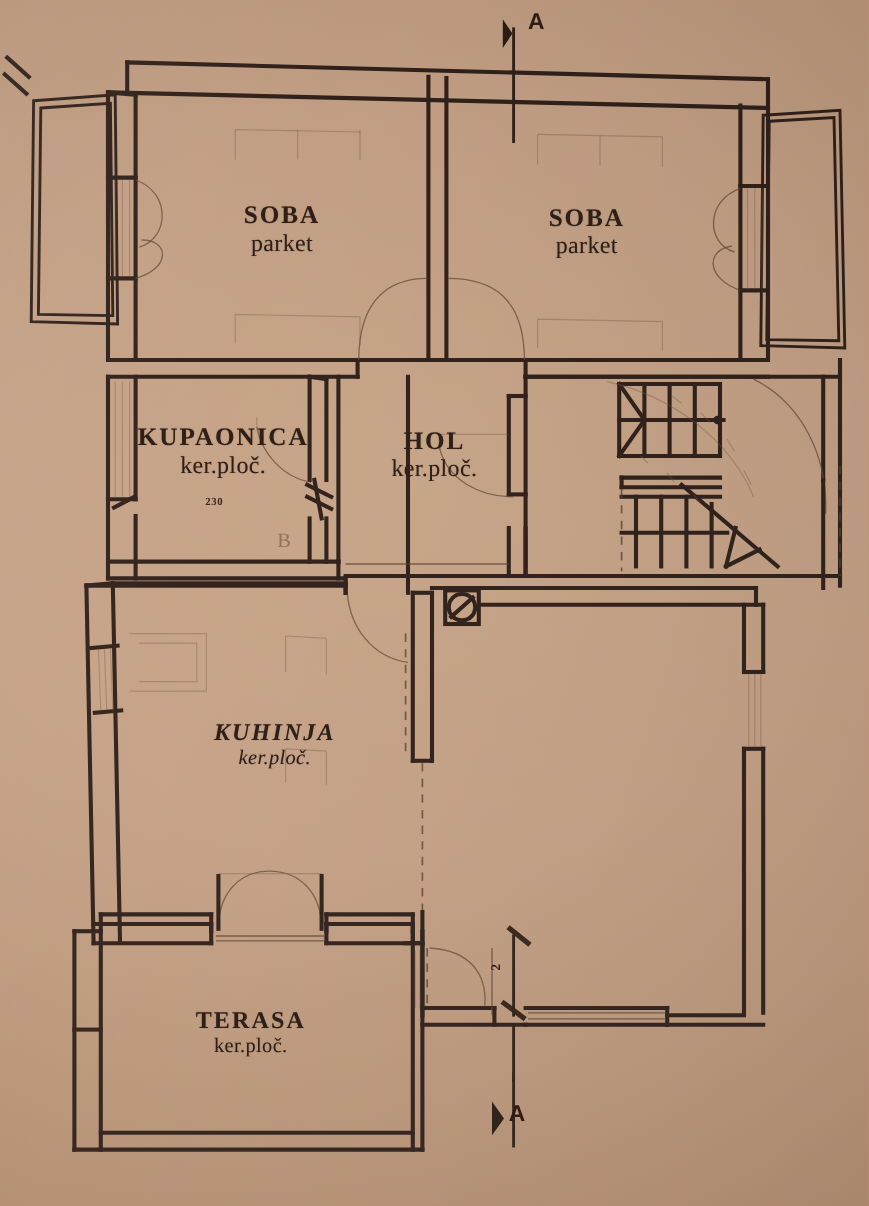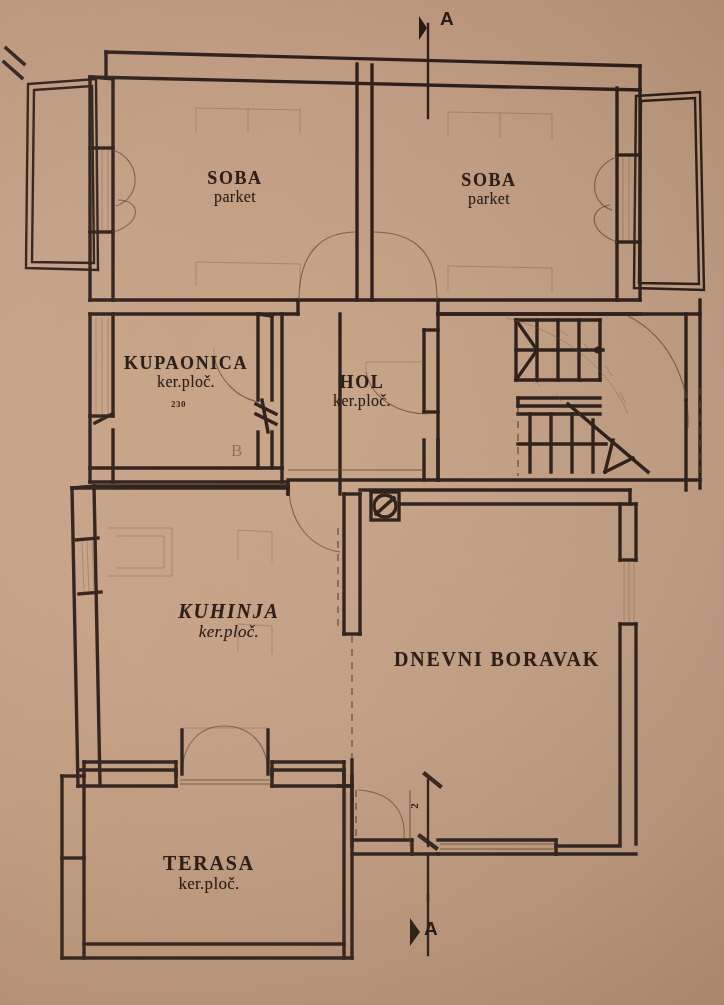--- a/index.html
+++ b/index.html
@@ -25,22 +25,22 @@
 
   
   .lab{
     position:absolute;
     color:#2e2018;
     text-align:center;
     line-height:1.12;
     white-space:nowrap;
     text-shadow:0 0 1px rgba(70,45,30,.35);
   }
-  .lab .l1{display:block;font-size:18px;letter-spacing:1.6px;font-weight:700;}
-  .lab .l2{display:block;font-size:16px;letter-spacing:.3px;font-weight:400;}
+  .lab .l1{display:block;font-size:21px;letter-spacing:1.6px;font-weight:700;}
+  .lab .l2{display:block;font-size:20px;letter-spacing:.3px;font-weight:400;}
   .lab.big .l1{font-size:20px;letter-spacing:1.8px;}
   .lab.big .l2{font-size:17px;}
 
   .tiny{
     position:absolute;color:#3a281d;font-size:9px;font-weight:700;
     letter-spacing:.5px;
   }
   .faintB{
     position:absolute;color:rgba(70,48,34,.42);font-size:17px;font-weight:400;
     font-family:"Liberation Serif",serif;
@@ -351,40 +351,39 @@
   <div class="lab" style="left:489px;top:170px;transform:translateX(-50%);">
     <span class="l1">SOBA</span>
     <span class="l2">parket</span>
   </div>
 
   <div class="lab" style="left:186px;top:353px;transform:translateX(-50%);">
     <span class="l1">KUPAONICA</span>
     <span class="l2">ker.ploč.</span>
   </div>
 
-  <div class="lab" style="left:362px;top:372px;transform:translateX(-50%);">
+  <div class="lab" style="left:362px;top:356px;transform:translateX(-50%);">
     <span class="l1">HOL</span>
     <span class="l2">ker.ploč.</span>
   </div>
 
   <div class="lab big" style="left:229px;top:600px;transform:translateX(-50%);font-style:italic;">
     <span class="l1">KUHINJA</span>
     <span class="l2">ker.ploč.</span>
   </div>
 
   <div class="lab big" style="left:497px;top:648px;transform:translateX(-50%);">
-    <span class="l1">DNEVNI BORAVAK</span>
-  </div>
-
-  <div class="lab big" style="left:209px;top:840px;transform:translateX(-50%);margin-top:12px;">
+  </div>
+
+  <div class="lab big" style="left:209px;top:840px;transform:translateX(-50%);">
     <span class="l1">TERASA</span>
     <span class="l2">ker.ploč.</span>
   </div>
 
-  <div class="tiny" style="left:171px;top:399px;">230</div>
+  <div class="tiny" style="left:171px;top:413px;">230</div>
 
   <div class="faintB" style="left:231px;top:441px;">B</div>
 
   <div class="dimrot" style="left:411px;top:800px;">2</div>
 
   <div class="secmark" style="left:440px;top:8px;">A</div>
   <div class="secmark" style="left:424px;top:918px;">A</div>
 
 </div>
 

